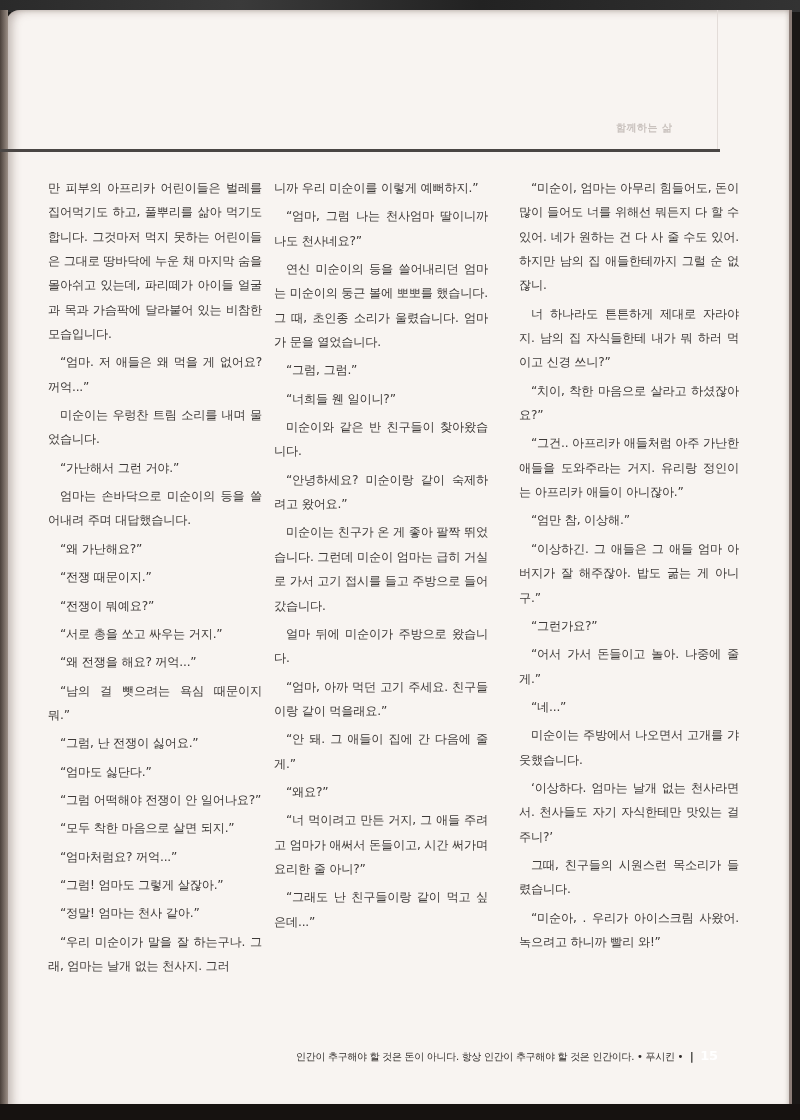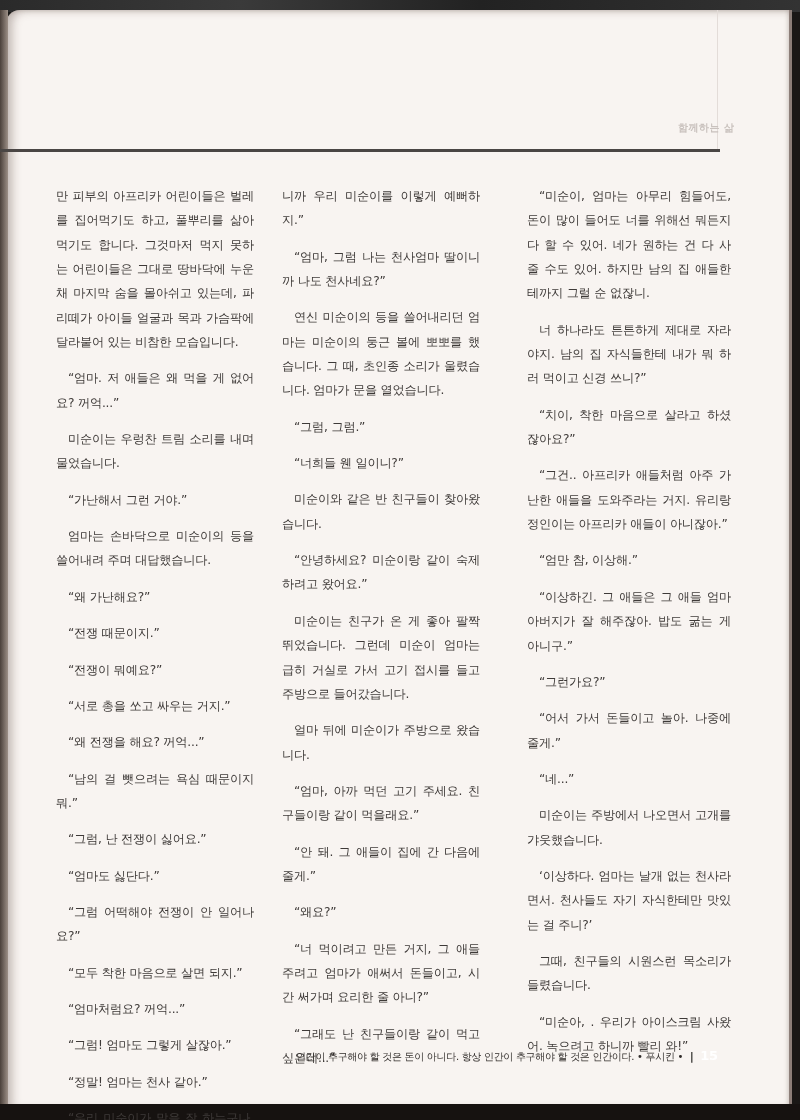--- a/index.html
+++ b/index.html
@@ -30,29 +30,29 @@
   .bottom-band {
     position: absolute; left: 0; top: 1104px; width: 800px; height: 16px; background: #161210;
   }
   .header-rule {
     position: absolute; left: 0; top: 149px; width: 720px; height: 3px; background: #4a4644;
   }
   .header-vline {
     position: absolute; left: 717px; top: 10px; width: 1px; height: 140px; background: #e3dcd8;
   }
   .header-label {
-    position: absolute; left: 678px; top: 121px; font-size: 10px; font-weight: bold;
+    position: absolute; left: 616px; top: 121px; font-size: 10px; font-weight: bold;
     color: #c9c2be; letter-spacing: 0.5px;
   }
   .col {
     position: absolute; top: 172px;
     font-size: 12.2px; line-height: 24.35px; color: #3e3a38;
     text-align: justify; letter-spacing: -0.2px;
   }
-  .col p { margin: 12px; text-indent: 12px; }
+  .col p { margin: 4px; text-indent: 12px; }
   .col p.noindent { text-indent: 0; }
   .col1 { left: 44px; width: 222px; }
   .col2 { left: 270px; width: 222px; }
   .col3 { left: 515px; width: 228px; }
   .footer {
     position: absolute; left: 296px; top: 1048px; font-size: 10px; color: #2f2b29;
     letter-spacing: -0.3px; white-space: nowrap;
   }
   .footer .bar { font-weight: bold; margin: 0 4px; color: #1a1816; }
   .footer .pnum { font-weight: bold; font-size: 13px; color: #ffffff; }

